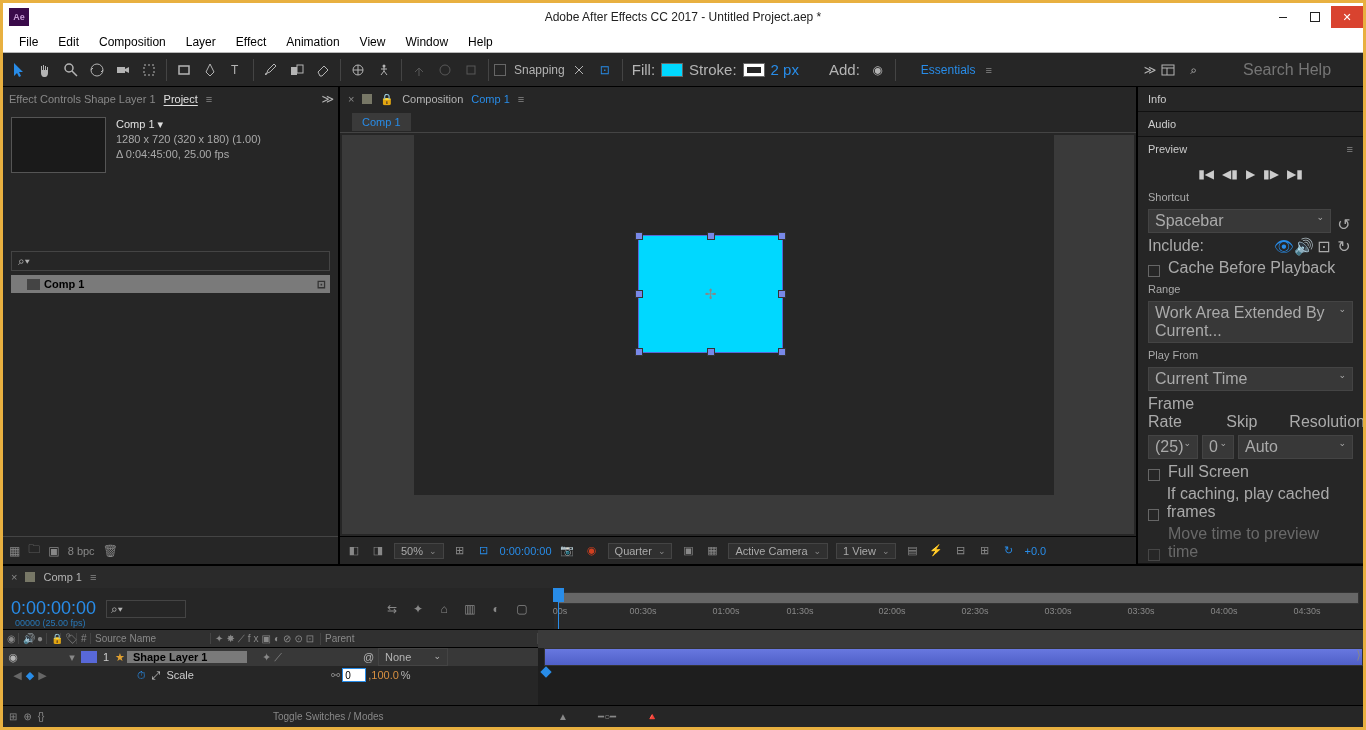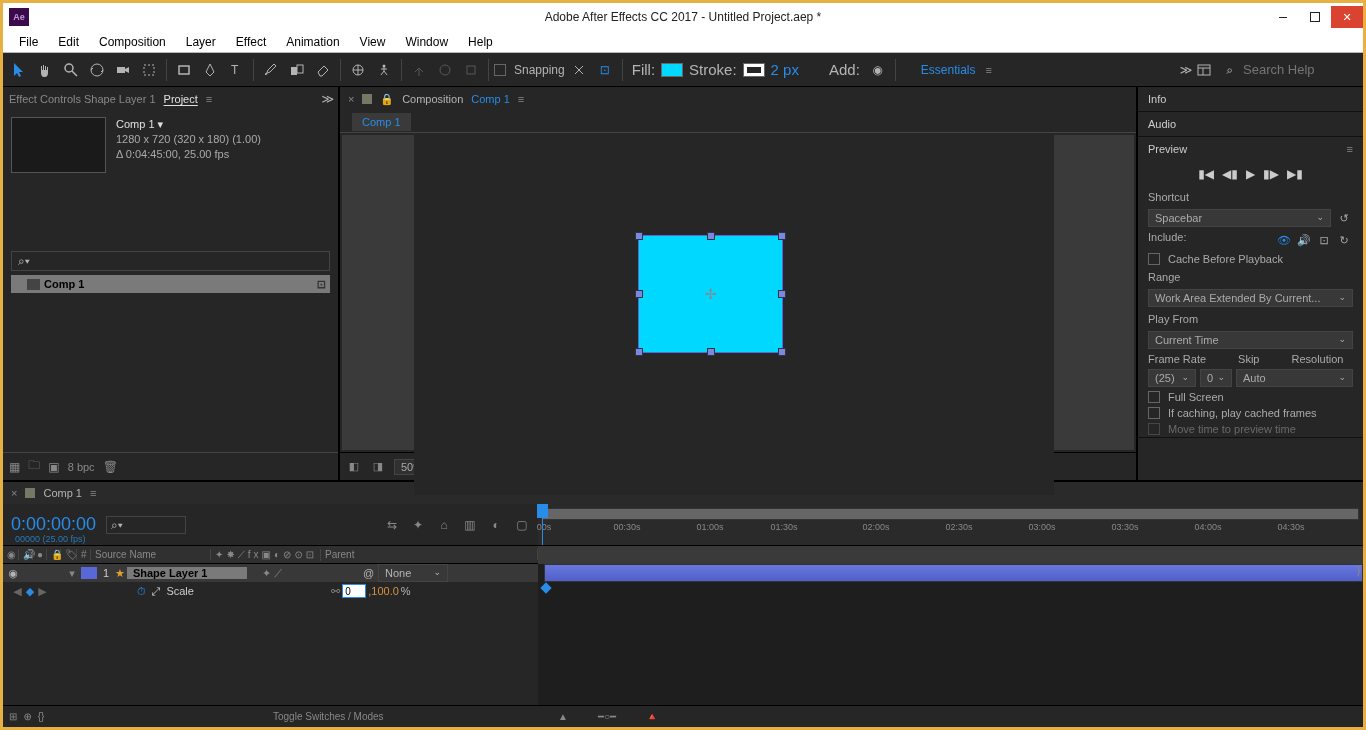--- a/index.html
+++ b/index.html
@@ -21,21 +21,21 @@
 .tbtn svg{width:16px;height:16px;fill:#b4b4b4;}
 .tbtn.act svg{fill:#288ce8;}
 .tbtn.act{color:#288ce8;}
 .tsep{width:1px;height:22px;background:#444;margin:0 3px;}
 .tlabel{font-size:15px;color:#b4b4b4;padding:0 4px;}
 .fillswatch{width:22px;height:14px;background:#00d8ff;border:1px solid #666;cursor:pointer;}
 .strokeswatch{width:22px;height:14px;background:#fff;border:1px solid #666;position:relative;cursor:pointer;}
 .strokeswatch::after{content:"";position:absolute;inset:3px;background:#262626;}
 .bluelink{color:#288ce8;}
 .overflow-icon{color:#b4b4b4;font-size:12px;letter-spacing:-2px;}
-.searchbox{background:#262626;border:none;color:#aaa;font-size:13px;padding:2px 4px;width:120px;}
+.searchbox{background:#262626;border:none;color:#aaa;font-size:16px;padding:2px 4px;width:120px;margin-left:36px;}
 .searchwrap{display:flex;align-items:center;gap:6px;margin-left:8px;}
 
 .body-upper{flex:0 0 395px; display:flex; border-bottom:2px solid #000;}
 .body-lower{flex:1; display:flex;}
 
 .left-col{width:335px; display:flex; flex-direction:column; background:#262626; position:relative;}
 .panel-tabs{height:24px; display:flex; align-items:center; padding:0 6px; gap:8px;}
 .ptab{font-size:11px; color:#888;}
 .ptab.on{color:#e0e0e0; text-decoration:underline; text-underline-offset:2px;}
 .comp-thumb{display:flex;padding:6px 8px;gap:10px;}
@@ -62,35 +62,35 @@
 .vbdd{background:#303030;border:1px solid #444;padding:1px 6px;display:flex;align-items:center;gap:6px;cursor:pointer;}
 .vbdd::after{content:"⌄";font-size:9px;color:#888;}
 .vicon{width:16px;height:16px;display:flex;align-items:center;justify-content:center;cursor:pointer;color:#888;}
 
 .right-col{width:225px;display:flex;flex-direction:column;background:#262626;overflow:hidden;}
 .rsection{border-bottom:1px solid #111;}
 .rtitle{height:24px;display:flex;align-items:center;padding:0 10px;font-size:11px;color:#ccc;justify-content:space-between;}
 .rtitle.sub{color:#aaa;height:20px;}
 .preview-controls{display:flex;justify-content:center;gap:8px;padding:6px 0;}
 .pbtn{cursor:pointer;color:#ccc;font-size:12px;}
-.rrow{display:flex;align-items:flex-start;padding:2px 10px;font-size:11px;color:#aaa;gap:4px;}
+.rrow{display:flex;align-items:flex-end;padding:2px 10px;font-size:16px;color:#aaa;gap:4px;}
 .rdd{flex:1;background:#383838;border:1px solid #444;padding:2px 6px;display:flex;justify-content:space-between;cursor:pointer;}
 .rdd::after{content:"⌄";font-size:9px;}
 .ricon{width:18px;height:18px;display:flex;align-items:center;justify-content:center;cursor:pointer;}
 .cb{width:12px;height:12px;border:1px solid #666;margin-right:4px;}
 
 .timeline{flex:1;display:flex;flex-direction:column;background:#262626;}
 .tl-tab{height:22px;display:flex;align-items:center;padding:0 8px;gap:8px;font-size:11px;background:#2a2a2a;}
 .tl-upper{height:42px;display:flex;border-bottom:1px solid #000;}
 .tl-left{width:535px;display:flex;align-items:center;padding:0 8px;gap:10px;position:relative;}
 .timecode{color:#288ce8;font-size:18px;}
 .timecode-sub{position:absolute;left:12px;bottom:1px;color:#2878b8;font-size:9px;}
 .tl-search{width:80px;height:18px;border:1px solid #444;display:flex;align-items:center;padding:0 4px;}
 .tl-icons{margin-left:auto;display:flex;gap:10px;}
-.tl-ruler{flex:1;position:relative;background:#2a2a2a;}
+.tl-ruler{flex:1;position:relative;background:#2a2a2a;margin-left:16px;}
 .ruler-track{position:absolute;top:4px;left:4px;right:4px;height:12px;background:#666;border:1px solid #333;}
 .ruler-marks{position:absolute;top:18px;left:0;right:0;height:20px;}
 .tick{position:absolute;font-size:9px;color:#888;transform:translateX(-50%);}
 .playhead{position:absolute;left:4px;top:0;width:1px;height:100%;background:#288ce8;}
 .playhead::before{content:"";position:absolute;top:0;left:-5px;width:11px;height:14px;background:#288ce8;}
 .tl-layers{flex:1;display:flex;position:relative;}
 .tl-cols{width:535px;background:#262626;}
 .colhead{height:18px;background:#303030;display:flex;align-items:center;font-size:10px;color:#888;border-bottom:1px solid #000;}
 .colhead .c{padding:0 4px;border-right:1px solid #444;}
 .layerrow{height:18px;display:flex;align-items:center;font-size:11px;background:#383838;}

